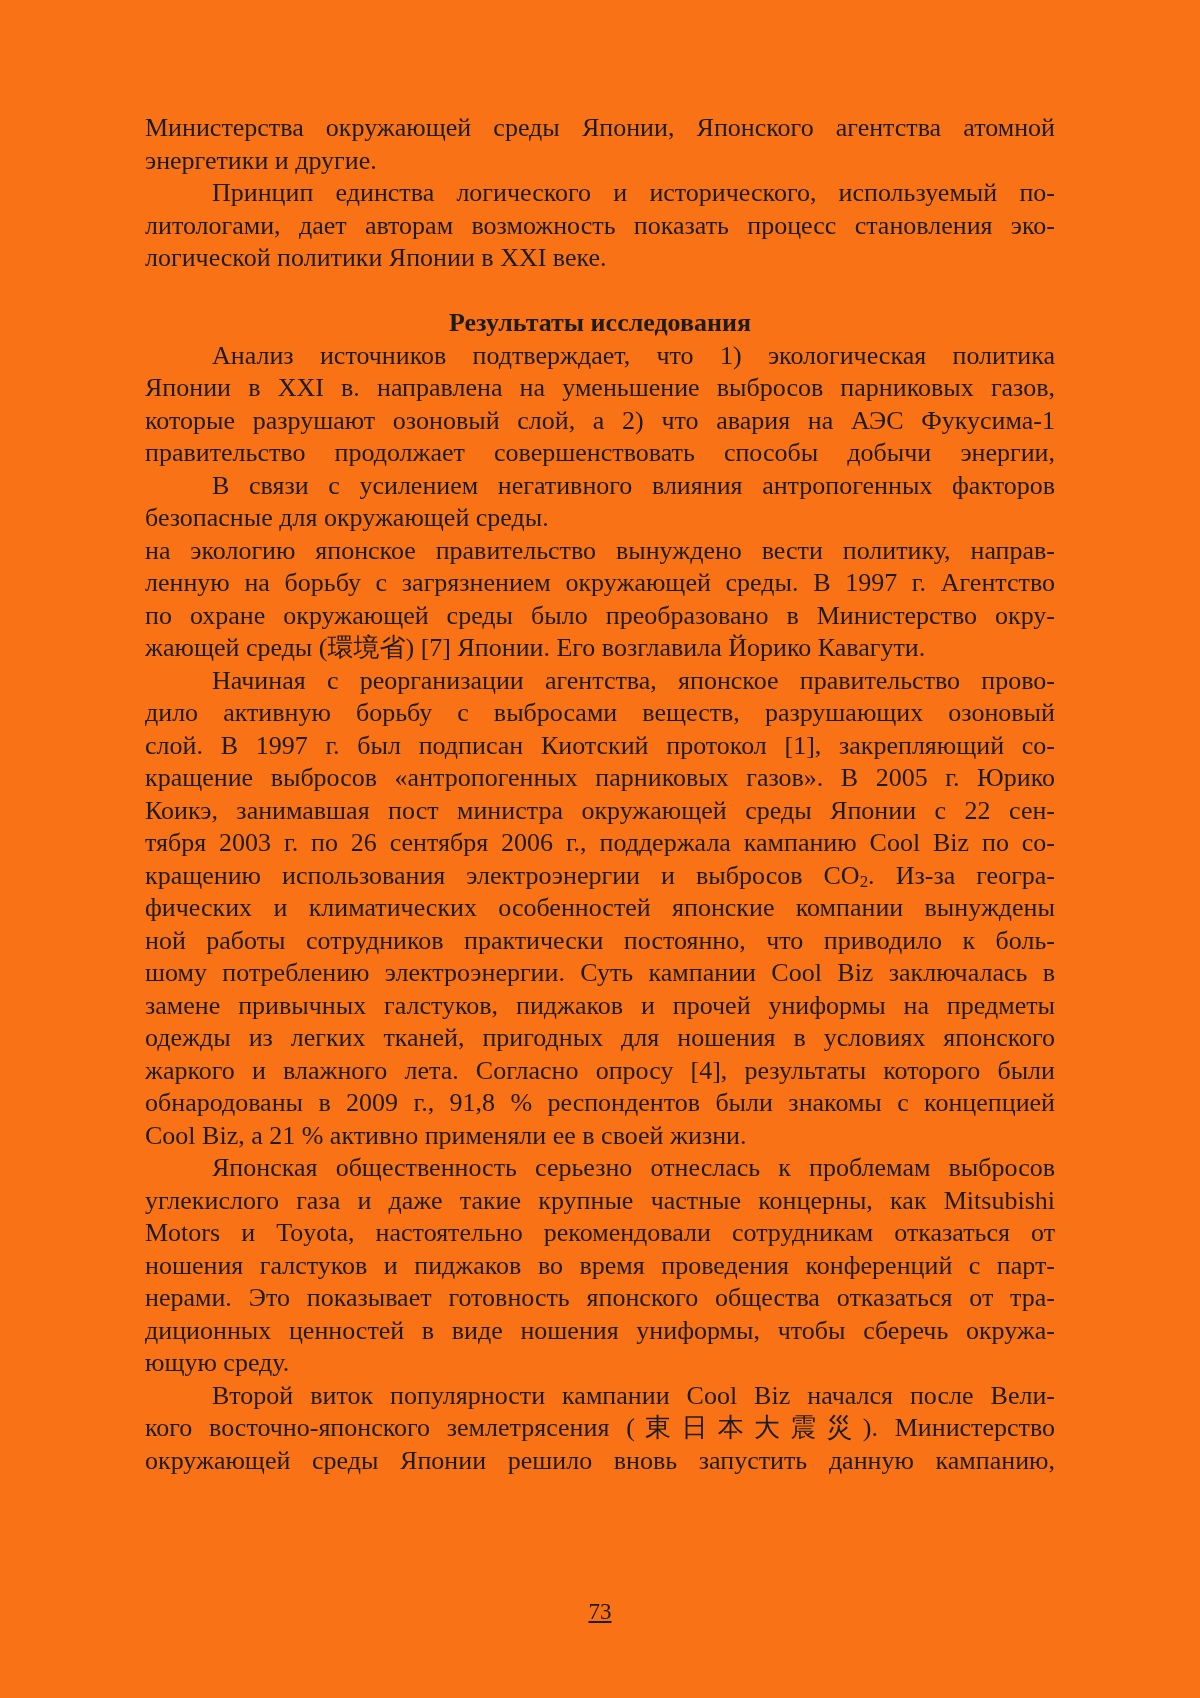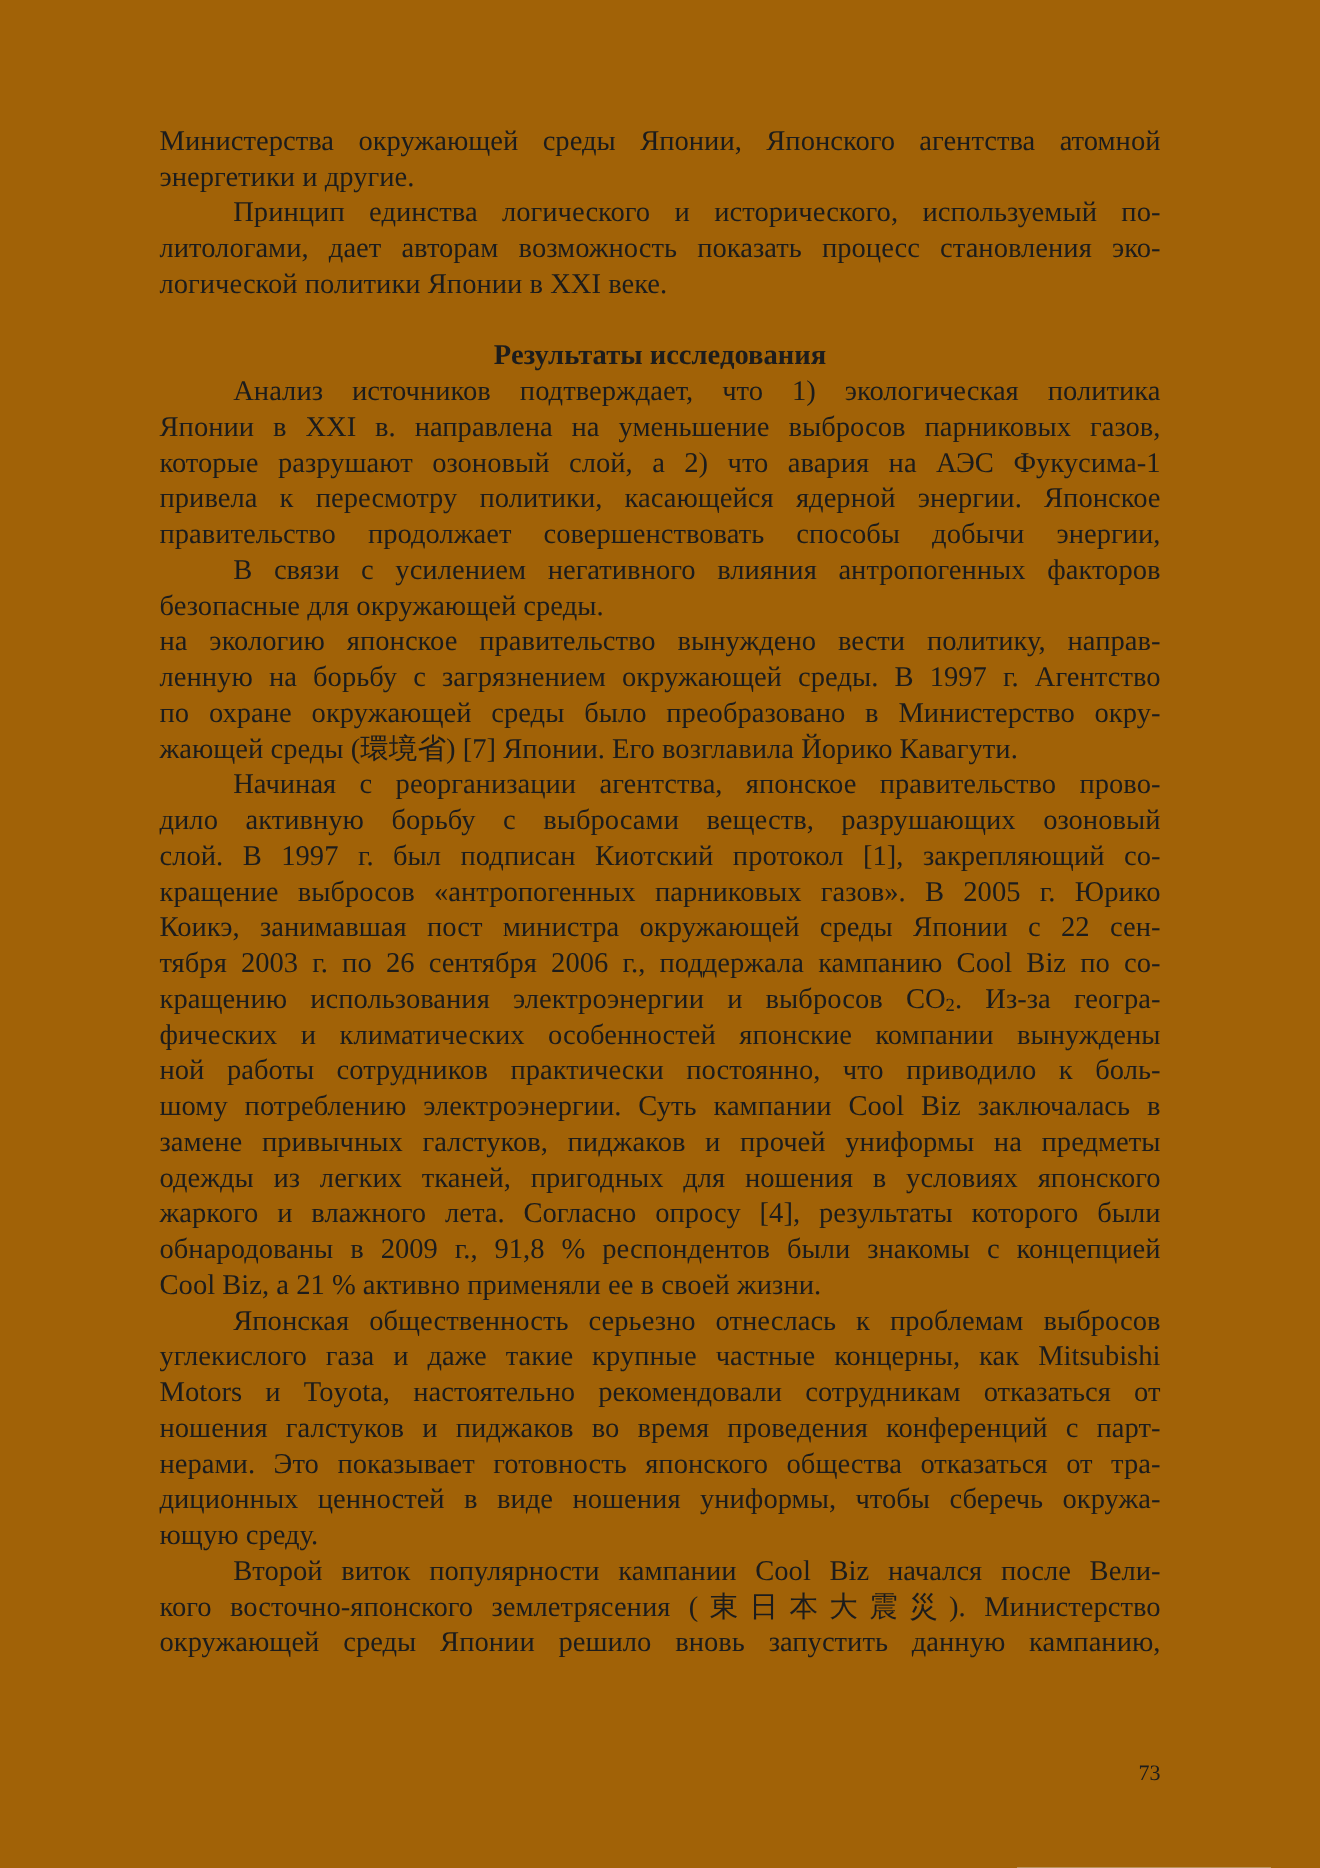--- a/index.html
+++ b/index.html
@@ -4,21 +4,21 @@
 <style>
   html, body {
     margin: 0;
     padding: 0;
     background: #e8e8e8;
   }
   .page {
     position: relative;
     width: 1200px;
     height: 1698px;
-    background: #a16207;
+    background: #f97316;
     font-family: "Liberation Serif", serif;
     color: #1c1c1c;
     overflow: hidden;
   }
   .text-column {
     position: absolute;
     left: 145px;
     top: 112px;
     width: 910px;
   }
@@ -48,40 +48,40 @@
     position: relative;
     top: 0.18em;
   }
   .footer {
     position: absolute;
     top: 1596px;
     left: 145px;
     width: 910px;
     height: 32.5px;
     line-height: 32.5px;
-    font-size: 20px;
-    text-align: right;
+    font-size: 23px;
+    text-align: center;
+    text-decoration: underline;
   }
 </style>
 </head>
 <body>
 
 <div class="page">
   <div class="text-column">
       <div class="line just"><span>Министерства окружающей среды Японии, Японского агентства атомной</span></div>
       <div class="line"><span>энергетики и другие.</span></div>
       <div class="line just indent"><span>Принцип единства логического и исторического, используемый по-</span></div>
       <div class="line just"><span>литологами, дает авторам возможность показать процесс становления эко-</span></div>
       <div class="line"><span>логической политики Японии в XXI веке.</span></div>
       <div class="line"></div>
       <div class="line heading"><span>Результаты исследования</span></div>
       <div class="line just indent"><span>Анализ источников подтверждает, что 1) экологическая политика</span></div>
       <div class="line just"><span>Японии в XXI в. направлена на уменьшение выбросов парниковых газов,</span></div>
       <div class="line just"><span>которые разрушают озоновый слой, а 2) что авария на АЭС Фукусима-1</span></div>
-      <div class="line just"><span>привела к пересмотру политики, касающейся ядерной энергии. Японское</span></div>
       <div class="line just"><span>правительство продолжает совершенствовать способы добычи энергии,</span></div>
       <div class="line just indent"><span>В связи с усилением негативного влияния антропогенных факторов</span></div>
       <div class="line"><span>безопасные для окружающей среды.</span></div>
       <div class="line just"><span>на экологию японское правительство вынуждено вести политику, направ-</span></div>
       <div class="line just"><span>ленную на борьбу с загрязнением окружающей среды. В 1997 г. Агентство</span></div>
       <div class="line just"><span>по охране окружающей среды было преобразовано в Министерство окру-</span></div>
       <div class="line"><span>жающей среды (環境省) [7] Японии. Его возглавила Йорико Кавагути.</span></div>
       <div class="line just indent"><span>Начиная с реорганизации агентства, японское правительство прово-</span></div>
       <div class="line just"><span>дило активную борьбу с выбросами веществ, разрушающих озоновый</span></div>
       <div class="line just"><span>слой. В 1997 г. был подписан Киотский протокол [1], закрепляющий со-</span></div>

